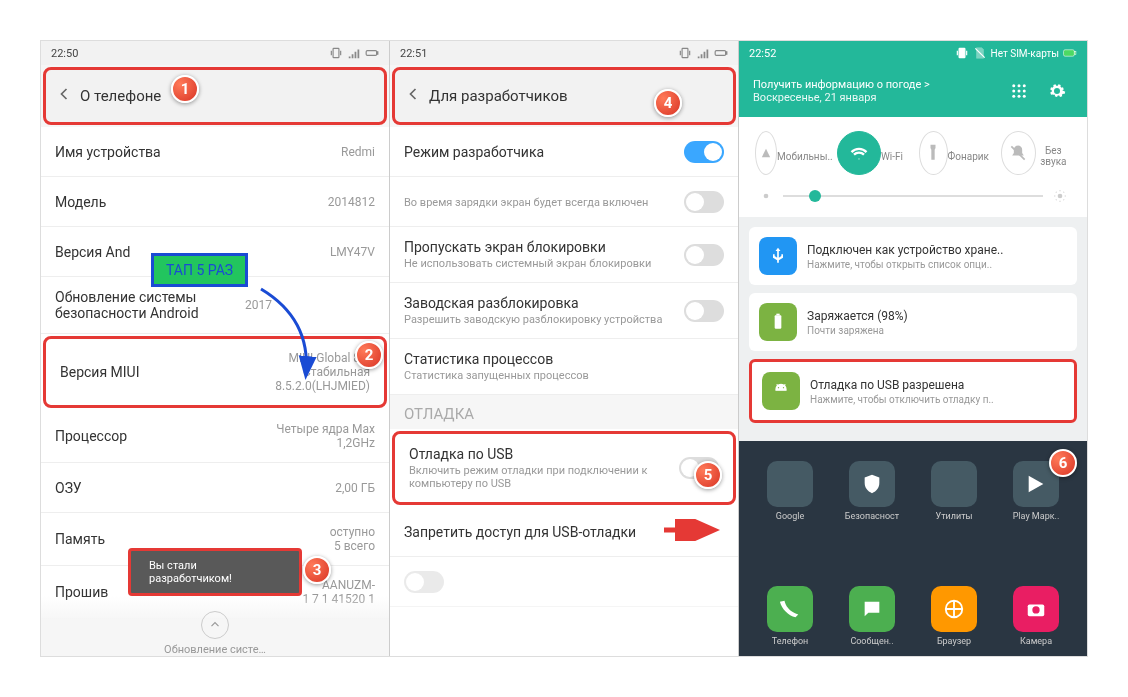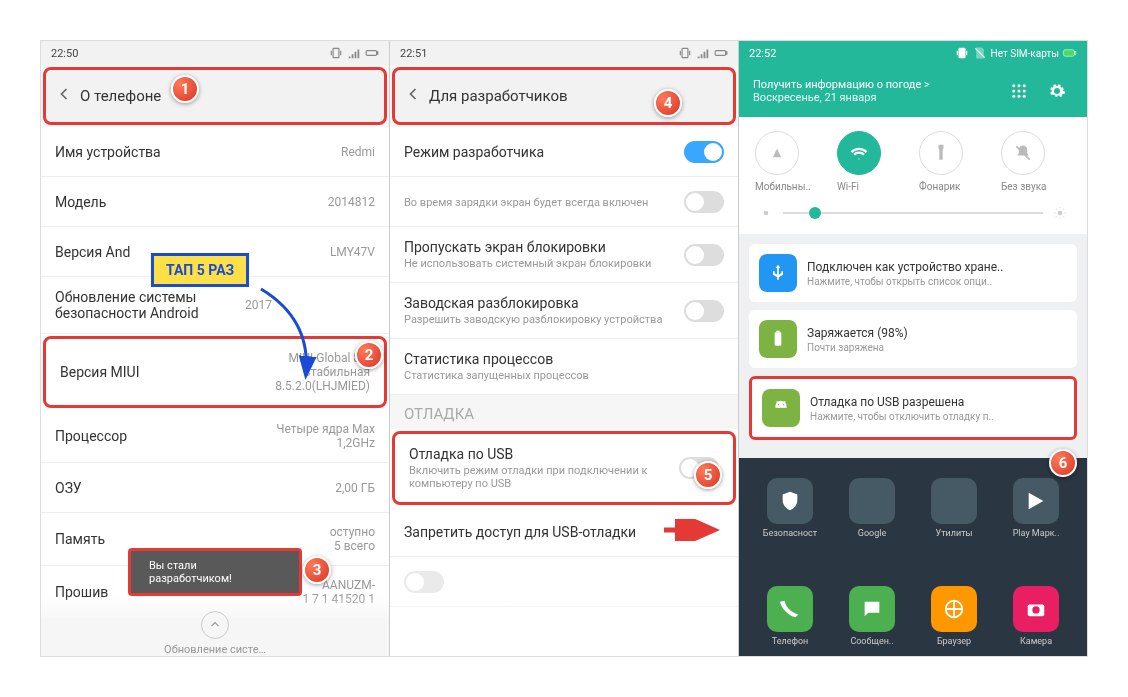--- a/index.html
+++ b/index.html
@@ -23,36 +23,36 @@
 .row .sub{font-size:11px;color:#999;margin-top:2px}
 .row .val{font-size:12px;color:#999;text-align:right;max-width:140px}
 .row .col{display:flex;flex-direction:column;flex:1}
 .toggle{width:40px;height:22px;border-radius:11px;background:#ddd;position:relative}
 .toggle.on{background:#3aa7ff}
 .toggle .knob{width:18px;height:18px;border-radius:50%;background:#fff;position:absolute;top:2px;left:2px}
 .toggle.on .knob{left:20px}
 .section{padding:10px 14px 6px;font-size:15px;color:#aaa;background:#f6f6f6}
 .hl-red{border:3px solid #e53935;border-radius:8px}
 .badge{position:absolute;width:28px;height:28px;border-radius:50%;background:radial-gradient(circle at 30% 30%,#ff7a59,#d93425);border:2px solid #fff;box-shadow:0 1px 4px rgba(0,0,0,.4);display:flex;align-items:center;justify-content:center;color:#fff;font-weight:bold;font-size:15px;z-index:20}
-.callout{position:absolute;background:#fde047;border:3px solid #1a4bd4;color:#1a4bd4;font-weight:bold;padding:6px 12px;font-size:14px;z-index:15}
+.callout{position:absolute;background:#22c55e;border:3px solid #1a4bd4;color:#1a4bd4;font-weight:normal;padding:6px 12px;font-size:14px;z-index:15}
 .arrow-blue{position:absolute;z-index:14}
 .toast{position:absolute;left:50%;transform:translateX(-50%);background:rgba(80,80,80,.95);color:#fff;font-size:11px;padding:8px 18px;border-radius:4px;z-index:10}
 .updater{position:absolute;bottom:0;left:0;right:0;height:60px;display:flex;flex-direction:column;align-items:center;justify-content:flex-end;font-size:11px;color:#999;background:linear-gradient(to bottom,rgba(246,246,246,0),#f6f6f6 40%)}
 .updater .circ{width:28px;height:28px;border:1px solid #ccc;border-radius:50%;display:flex;align-items:center;justify-content:center;margin-bottom:4px}
 .updater svg{width:14px;height:14px;stroke:#999;fill:none;stroke-width:2}
 .arrow-red{position:absolute;z-index:14}
 
 .p3{background:#2a3642}
 .qs-top{background:#23b89a;color:#fff;padding:10px 14px;display:flex;align-items:center}
 .qs-top .weather{flex:1;font-size:11px}
 .qs-top .weather .d{font-size:11px;opacity:.9}
 .qs-top .iconbtn{width:32px;height:32px;display:flex;align-items:center;justify-content:center;margin-left:6px}
 .qs-top svg{width:18px;height:18px;fill:#fff}
 .qs-tiles{background:#fff;padding:14px 10px 8px;display:flex;justify-content:space-around}
-.tile{display:flex;flex-direction:column;align-items:flex-start;width:70px}
+.tile{display:flex;flex-direction:row;align-items:center;width:70px}
 .tile .tc{width:44px;height:44px;border-radius:50%;border:1px solid #ddd;display:flex;align-items:center;justify-content:center}
 .tile .tc.on{background:#23b89a;border-color:#23b89a}
 .tile .tc svg{width:20px;height:20px;fill:#bbb}
 .tile .tc.on svg{fill:#fff}
 .tile .tl{font-size:10px;color:#888;margin-top:6px;text-align:center}
 .bright{background:#fff;padding:6px 20px 14px;display:flex;align-items:center;gap:10px}
 .bright .track{flex:1;height:2px;background:#ddd;position:relative}
 .bright .thumb{position:absolute;left:10%;top:-5px;width:12px;height:12px;border-radius:50%;background:#23b89a}
 .bright svg{width:14px;height:14px;fill:#ccc}
 .notifs{padding:10px;background:#eef0f1;flex:0 0 auto}
@@ -390,32 +390,32 @@
           </div>
       <div>
             <div class="nt">Отладка по USB разрешена</div>
             <div class="ns">Нажмите, чтобы отключить отладку п..</div>
           </div>
     </div>
   </div>
   <div class="home">
     <div class="home-row">
       <div class="app">
-            <div class="ai" style="background:#455a64">
-              <svg viewBox="0 0 24 24">
-                <path d="M12 2l8 3v6c0 5-3 9-8 11-5-2-8-6-8-11V5z"></path>
-              </svg>
-            </div>
-            <span class="al">Безопасност</span>
-          </div>
-      <div class="app">
             <div class="ai" style="background:#455a64"></div>
             <span class="al">Google</span>
           </div>
       <div class="app">
+            <div class="ai" style="background:#455a64">
+              <svg viewBox="0 0 24 24">
+                <path d="M12 2l8 3v6c0 5-3 9-8 11-5-2-8-6-8-11V5z"></path>
+              </svg>
+            </div>
+            <span class="al">Безопасност</span>
+          </div>
+      <div class="app">
             <div class="ai" style="background:#455a64"></div>
             <span class="al">Утилиты</span>
           </div>
       <div class="app">
             <div class="ai" style="background:#455a64">
               <svg viewBox="0 0 24 24">
                 <path d="M4 3l16 9-16 9z"></path>
               </svg>
             </div>
             <span class="al">Play Марк..</span>

